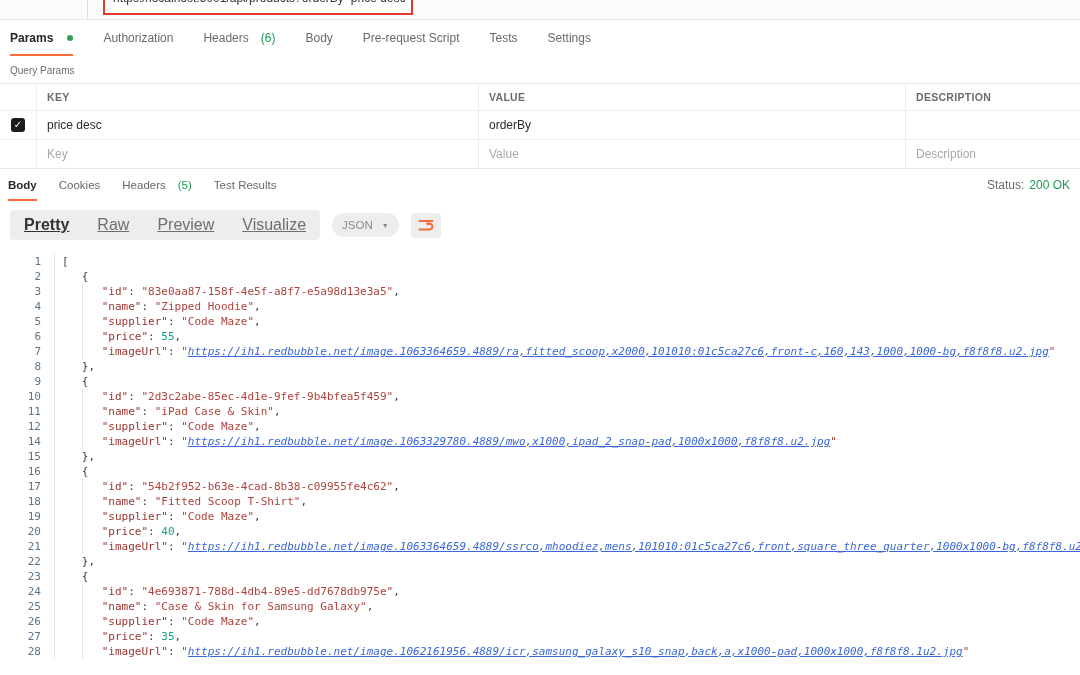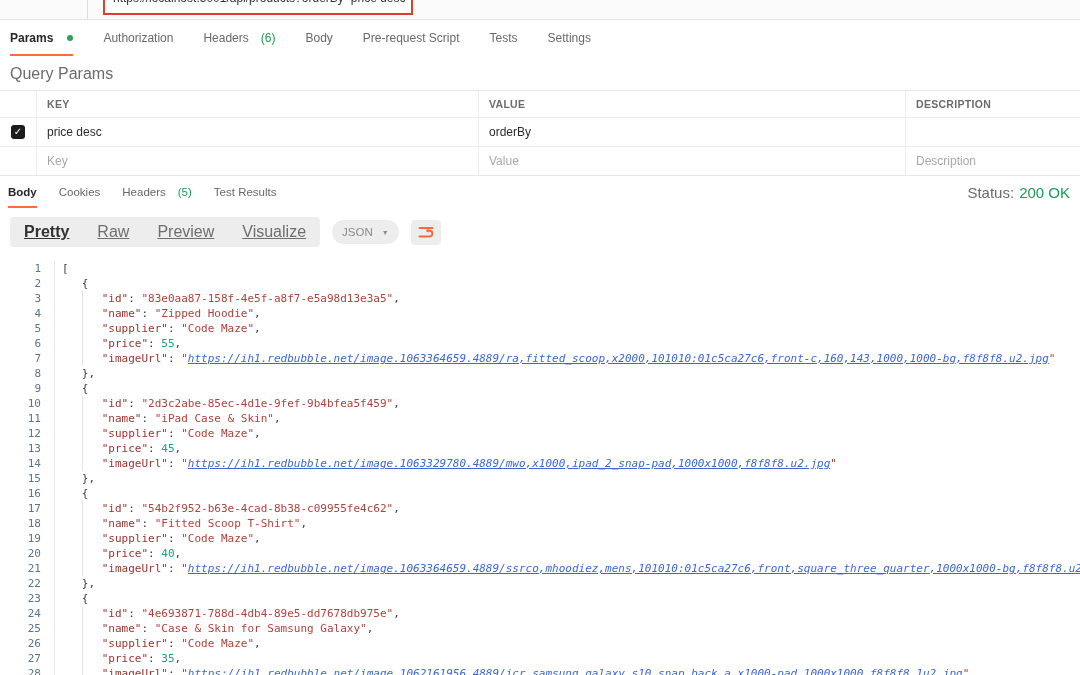--- a/index.html
+++ b/index.html
@@ -19,38 +19,38 @@
   
   .req-tabs { display:flex; align-items:stretch; height:36px; padding-left:10px; background:#fff; }
   .rtab { display:flex; align-items:center; margin-right:30px; font-size:12px; color:#696969;
     position:relative; cursor:pointer;gap:8px; }
   .rtab.active { color:#262626; font-weight:600; }
   .rtab.active::after { content:""; position:absolute; left:0; right:0; bottom:0;
     height:2px; background:#ff6c37; }
   .dot { width:6px; height:6px; border-radius:50%; background:#2ea44f; margin-left:6px; }
   .cnt { color:#1b9b57; margin-left:4px; }
 
-  .section-label { padding:9px 0 7px 10px; font-size:16px; color:#6b6b6b; }
+  .section-label { padding:9px 0 7px 10px; font-size:10px; color:#6b6b6b; }
 
   
   .ptable { width:100%; border-top:1px solid #e6e6e6; border-bottom:1px solid #e6e6e6; }
   .prow { display:grid; grid-template-columns:36px 442px 427px 1fr; border-bottom:1px solid #ededed; }
   .prow:last-child { border-bottom:none; }
   .pcell { padding:0 10px; display:flex; align-items:center; border-left:1px solid #ededed;
     font-size:12px; color:#2b2b2b; min-height:28px; }
   .pcell.chk { border-left:none; justify-content:center; padding:0; }
   .phead .pcell { font-size:10.5px; font-weight:700; color:#6b6b6b; letter-spacing:.3px; min-height:26px; }
   .placeholder .pcell { color:#a8a8a8; }
   .checkbox { width:14px; height:14px; background:#1c1c1c; border-radius:3px; color:#fff;
     font-size:10px; line-height:14px; text-align:center; cursor:pointer; }
 
   
   .resp-header { display:flex; align-items:stretch; height:32px; padding:0 10px 0 8px; }
   .resp-header .rtab { margin-right:22px; font-size:11.5px; }
-  .status { margin-left:auto; display:flex; align-items:center; font-size:15px; }
+  .status { margin-left:auto; display:flex; align-items:center; font-size:12px; }
   .status .lbl { color:#6b6b6b; margin-right:5px; }
   .status .val { color:#1b9b57;text-align:right; }
 
   
   .resp-toolbar { display:flex; align-items:center; gap:12px; padding:9px 10px 10px 10px; }
   .seg { display:flex; background:#ededed; border-radius:4px; overflow:hidden; }
   .seg .mode { padding:6px 14px; font-size:16px; color:#6f6f6f; cursor:pointer;text-decoration:underline; }
   .seg .mode.active { color:#333; font-weight:600; }
   .dd { display:flex; align-items:center; background:#ededed; border-radius:12px;
     padding:6px 10px; font-size:11.5px; color:#8a8a8a; cursor:pointer; }
@@ -221,24 +221,20 @@
     </div>
     <div class="cl">
       <span class="ln">11</span>
       <span class="ct"><span class="pu">   </span><span class="g"></span><span class="pu">   </span><span class="k">"name"</span><span class="pu">: </span><span class="s">"iPad Case &amp; Skin"</span><span class="pu">,</span></span>
     </div>
     <div class="cl">
       <span class="ln">12</span>
       <span class="ct"><span class="pu">   </span><span class="g"></span><span class="pu">   </span><span class="k">"supplier"</span><span class="pu">: </span><span class="s">"Code Maze"</span><span class="pu">,</span></span>
     </div>
     <div class="cl">
-      <span class="ln">13</span>
-      <span class="ct"><span class="pu">   </span><span class="g"></span><span class="pu">   </span><span class="k">"price"</span><span class="pu">: </span><span class="n">45</span><span class="pu">,</span></span>
-    </div>
-    <div class="cl">
       <span class="ln">14</span>
       <span class="ct"><span class="pu">   </span><span class="g"></span><span class="pu">   </span><span class="k">"imageUrl"</span><span class="pu">: </span><span class="s">"</span><span class="lnk">https://ih1.redbubble.net/image.1063329780.4889/mwo,x1000,ipad_2_snap-pad,1000x1000,f8f8f8.u2.jpg</span><span class="s">"</span></span>
     </div>
     <div class="cl">
       <span class="ln">15</span>
       <span class="ct"><span class="pu">   },</span></span>
     </div>
     <div class="cl">
       <span class="ln">16</span>
       <span class="ct"><span class="pu">   {</span></span>

